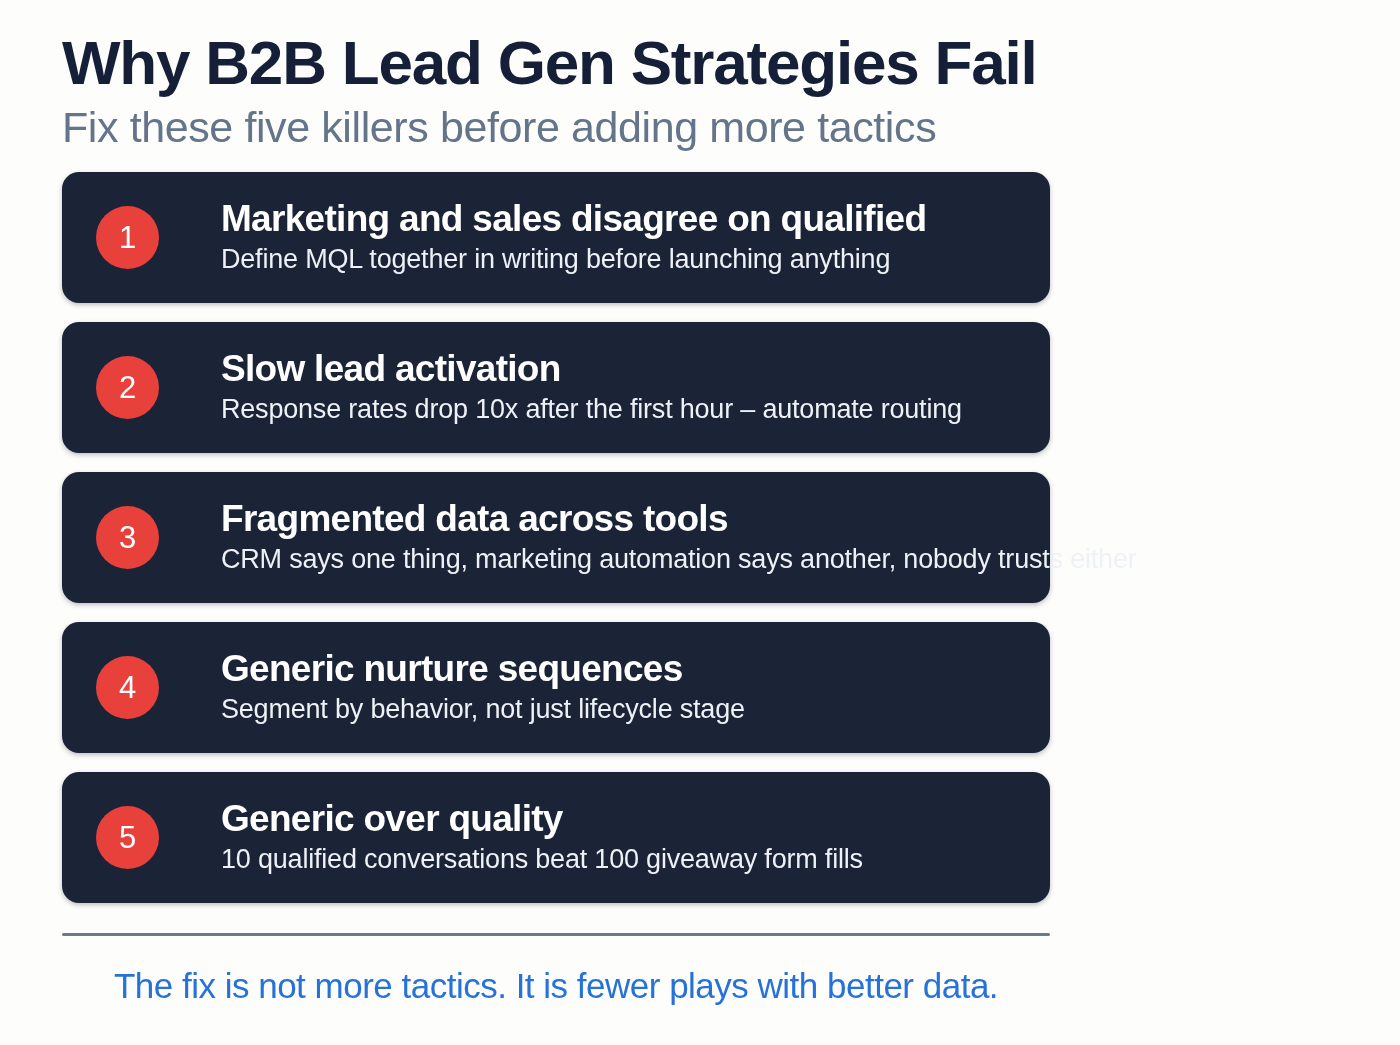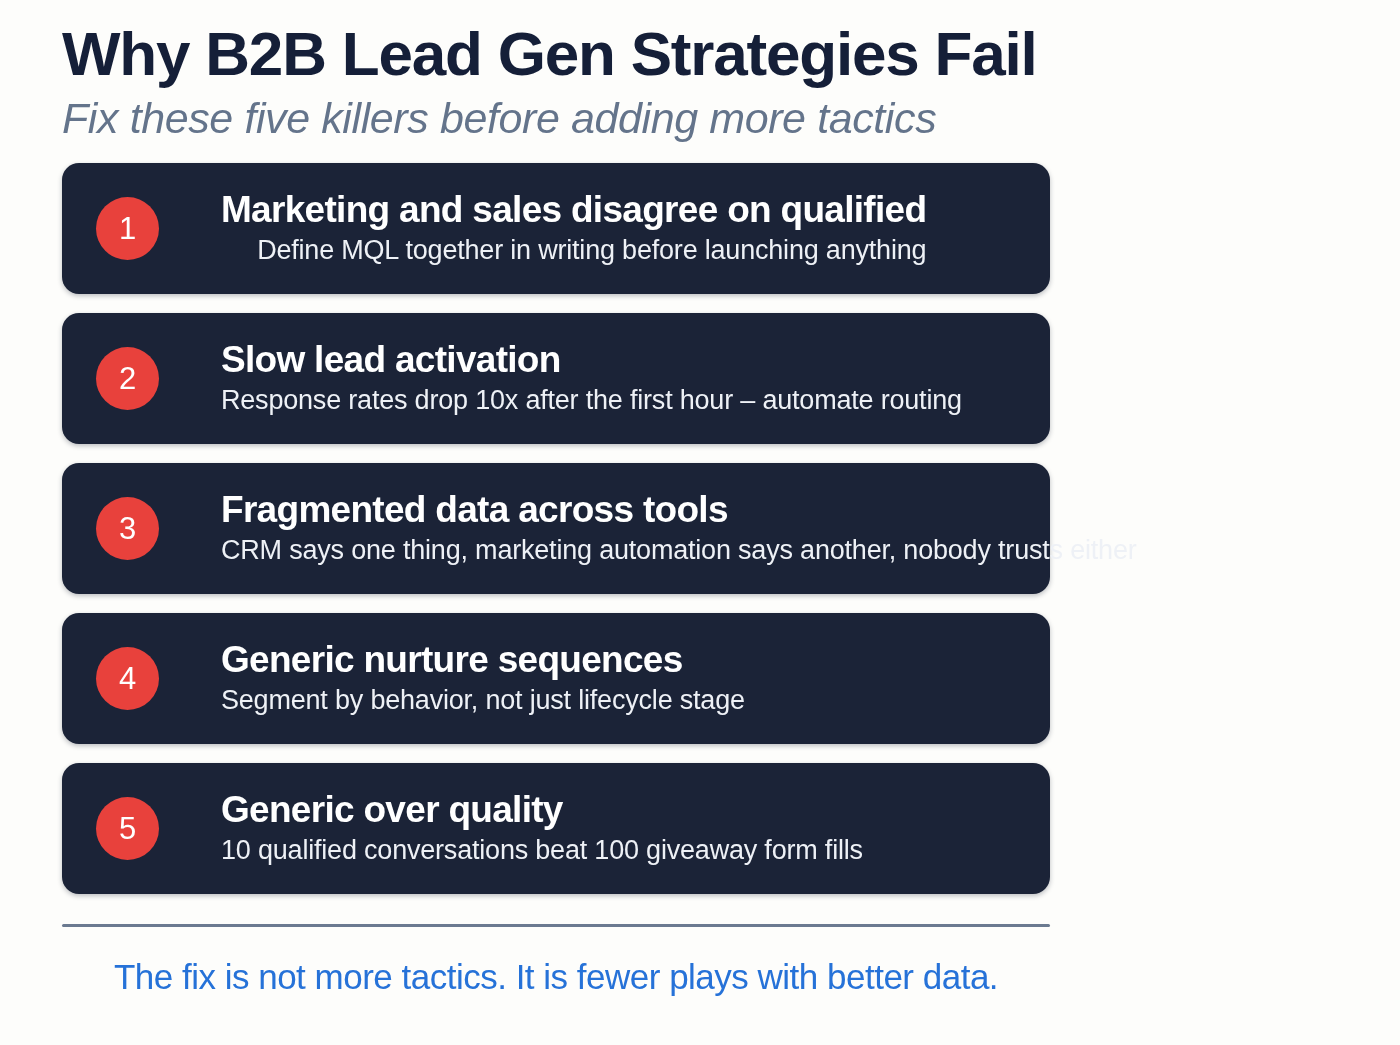--- a/index.html
+++ b/index.html
@@ -10,21 +10,21 @@
     background: #fdfdfb;
     font-family: "Liberation Sans", sans-serif;
     overflow: hidden;
   }
 
   .poster {
     position: relative;
     width: 1112px;
     height: 1045px;
     background: #fdfdfb;
-    padding: 0 62px;
+    padding: 9px 62px;
     border-radius: 15px;
   }
 
   
   .header {
     padding-top: 22px;
   }
 
   .title {
     font-size: 62px;
@@ -36,21 +36,20 @@
   }
 
   .subtitle {
     margin-top: 9px;
     font-size: 43px;
     font-weight: normal;
     color: #64748b;
     letter-spacing: -0.4px;
     line-height: 1.08;
     white-space: nowrap;
-    font-style: italic;
   }
 
   
   .card-list {
     margin-top: 21px;
     display: flex;
     flex-direction: column;
     gap: 19px;
   }
 
@@ -98,21 +97,20 @@
   }
 
   .card-desc {
     margin-top: 5px;
     font-size: 27px;
     font-weight: normal;
     color: #eef1f6;
     letter-spacing: -0.2px;
     line-height: 1.15;
     white-space: nowrap;
-    text-align: right;
   }
 
   
   .divider {
     margin-top: 30px;
     height: 3px;
     background: #6b7a90;
     border-radius: 2px;
   }
 

